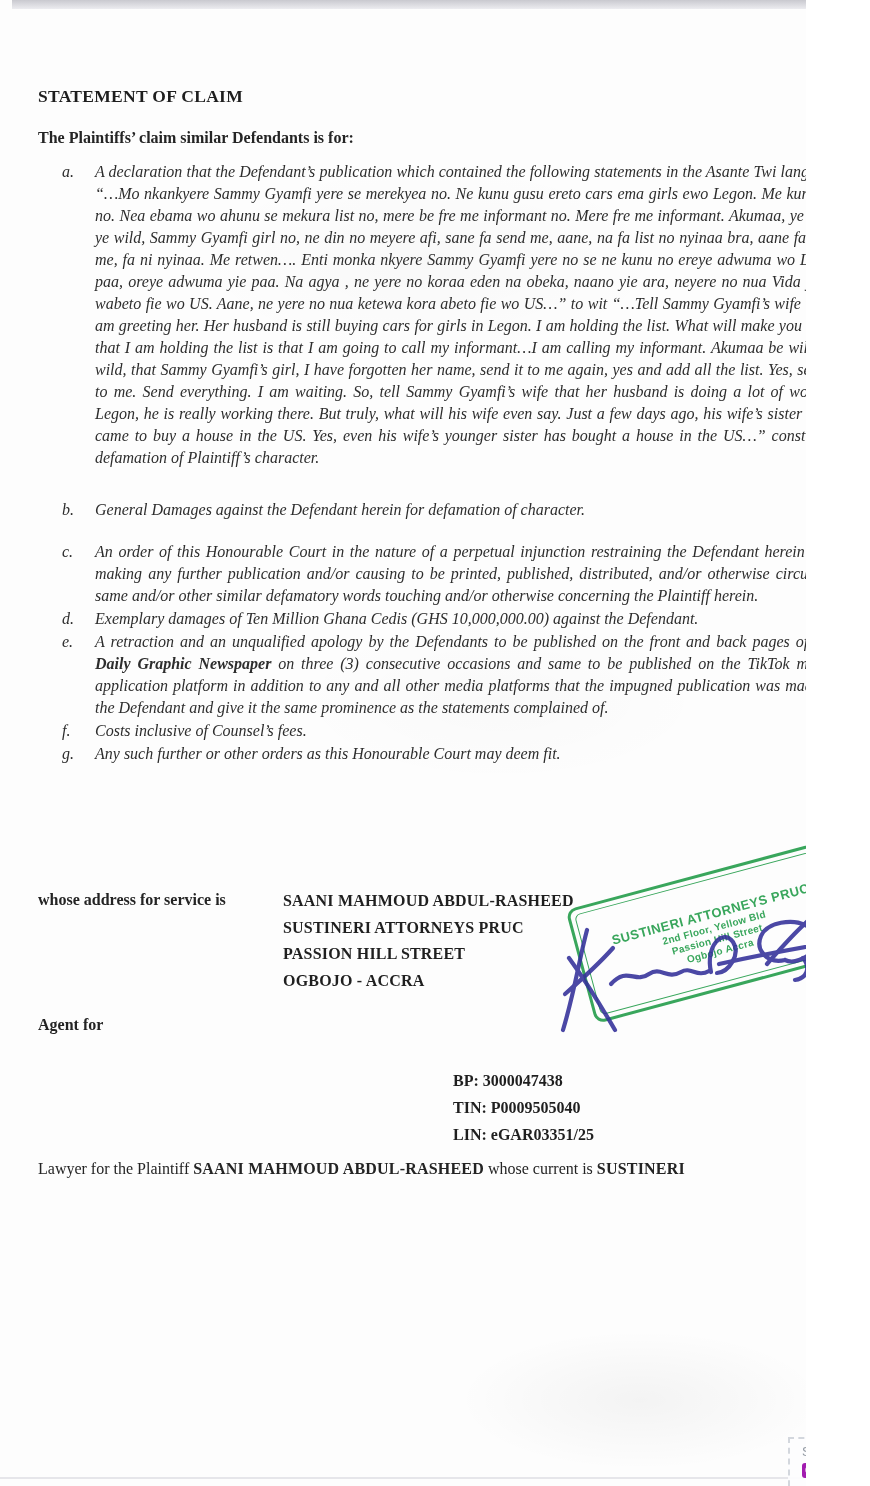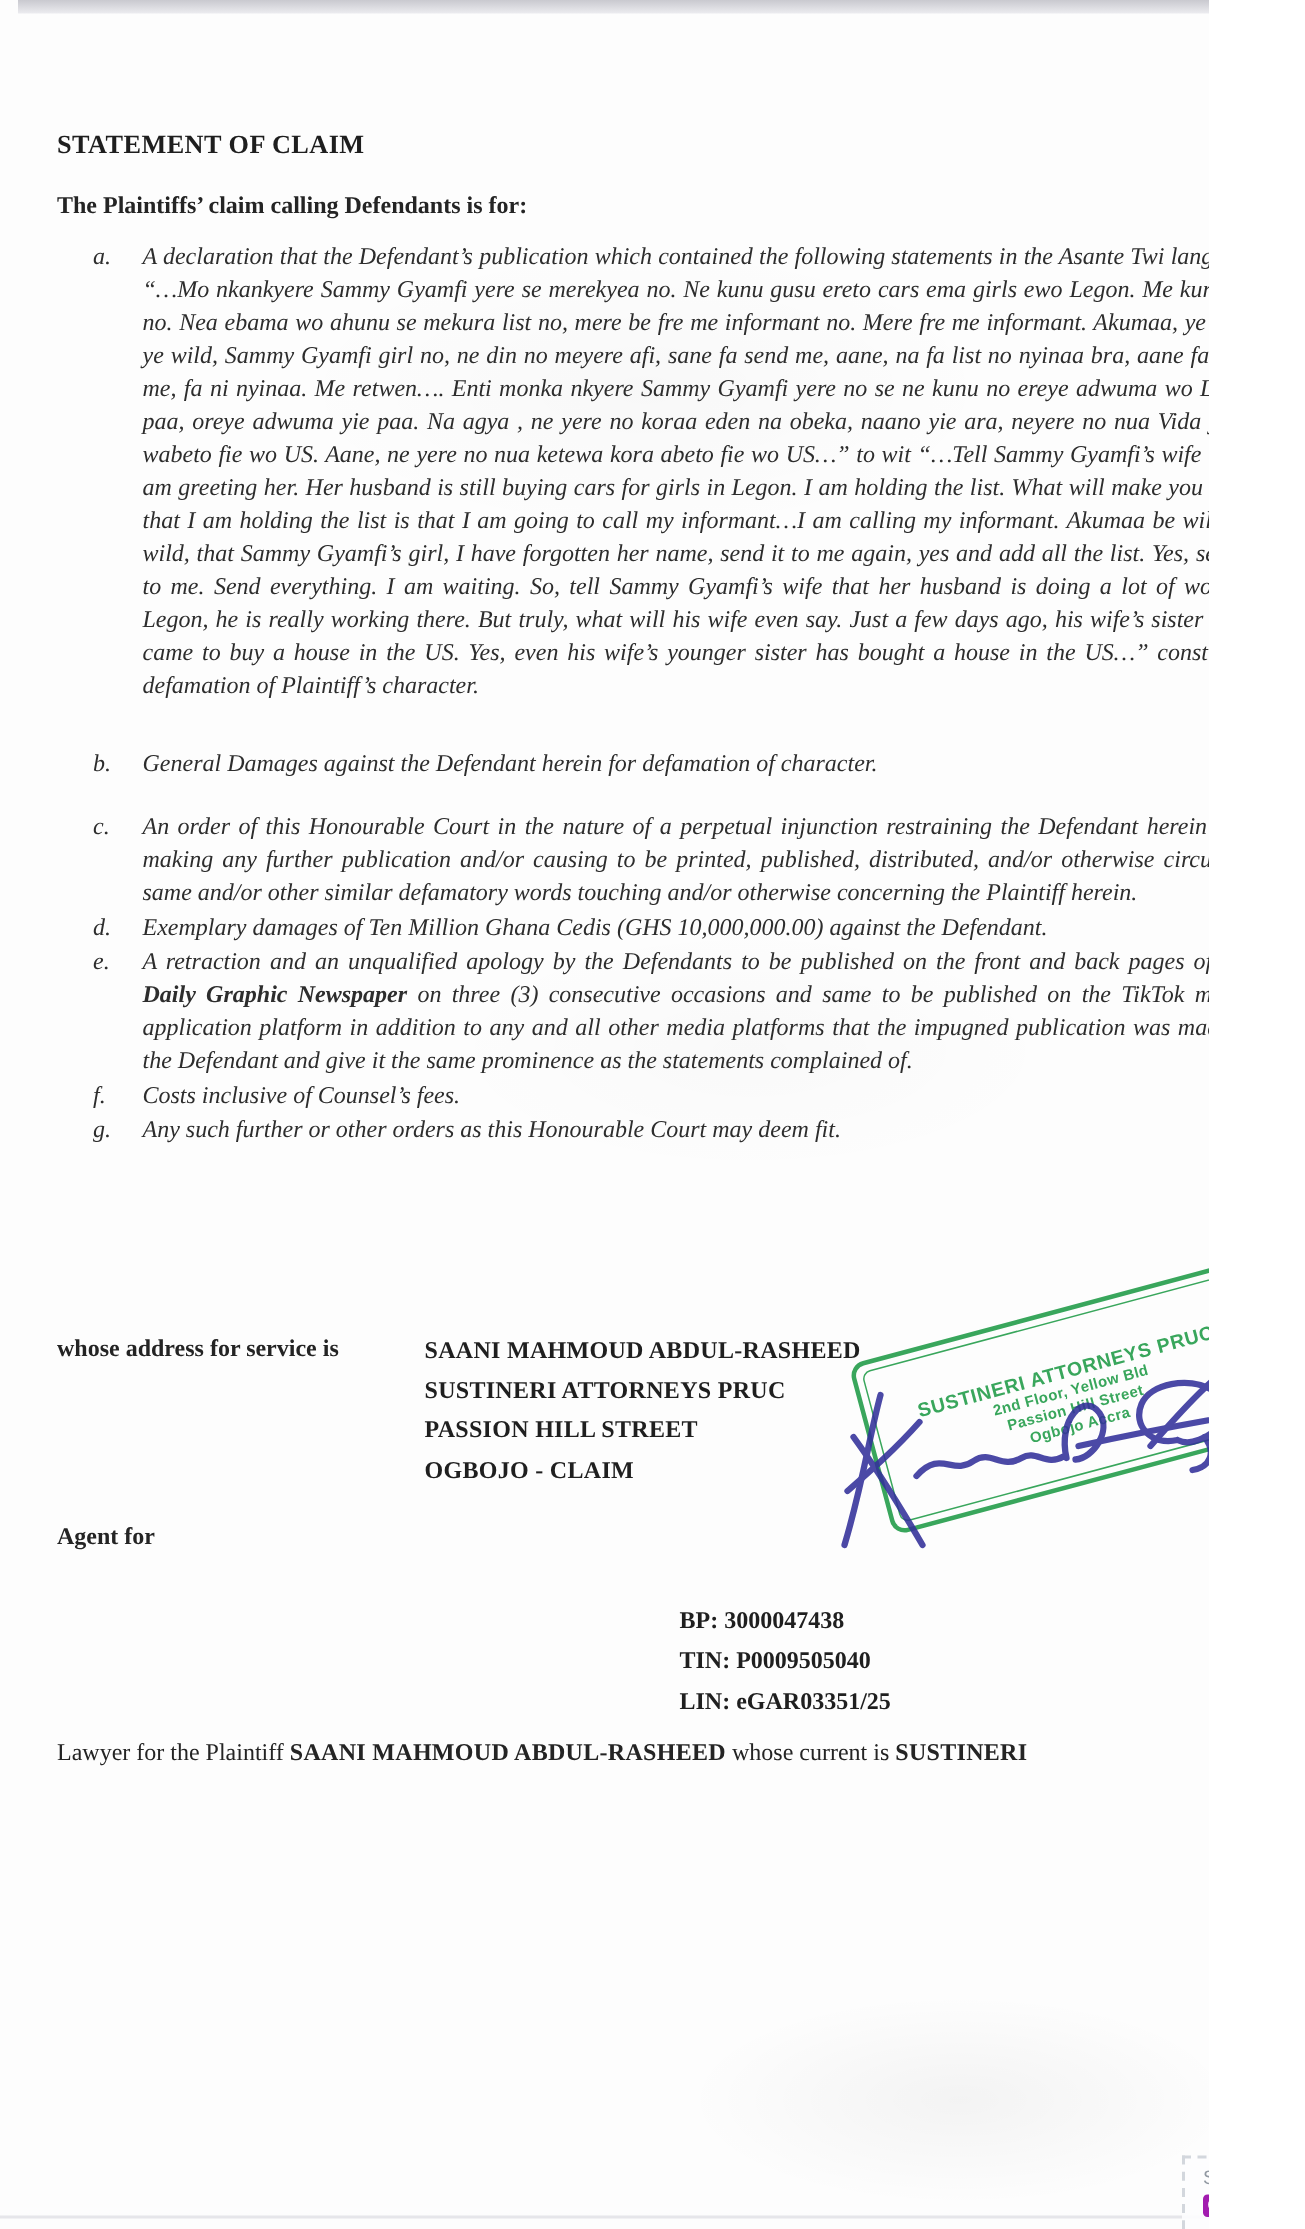--- a/index.html
+++ b/index.html
@@ -62,21 +62,21 @@
 </style>
 </head>
 <body>
 
 <div class="page">
 
   <div class="top-edge"></div>
 
   <div class="title">STATEMENT OF CLAIM</div>
 
-  <div class="intro">The Plaintiffs’ claim calling Defendants is for:</div>
+  <div class="intro">The Plaintiffs’ claim similar Defendants is for:</div>
 
   <div class="claims">
       <div class="claim">
         <span class="marker">a.</span>
         <span class="body"><span>A declaration that the Defendant’s publication which contained the following statements in the Asante Twi language “…Mo nkankyere Sammy Gyamfi yere se merekyea no. Ne kunu gusu ereto cars ema girls ewo Legon. Me kura list no. Nea ebama wo ahunu se mekura list no, mere be fre me informant no. Mere fre me informant. Akumaa, ye wild, ye wild, Sammy Gyamfi girl no, ne din no meyere afi, sane fa send me, aane, na fa list no nyinaa bra, aane fa send me, fa ni nyinaa. Me retwen…. Enti monka nkyere Sammy Gyamfi yere no se ne kunu no ereye adwuma wo Legon paa, oreye adwuma yie paa. Na agya , ne yere no koraa eden na obeka, naano yie ara, neyere no nua Vida yi, se wabeto fie wo US. Aane, ne yere no nua ketewa kora abeto fie wo US…” to wit “…Tell Sammy Gyamfi’s wife that I am greeting her. Her husband is still buying cars for girls in Legon. I am holding the list. What will make you know that I am holding the list is that I am going to call my informant…I am calling my informant. Akumaa be wild, be wild, that Sammy Gyamfi’s girl, I have forgotten her name, send it to me again, yes and add all the list. Yes, send it to me. Send everything. I am waiting. So, tell Sammy Gyamfi’s wife that her husband is doing a lot of work at Legon, he is really working there. But truly, what will his wife even say.  Just a few days ago, his wife’s sister Vida, came to buy a house in the US. Yes, even his wife’s younger sister has bought a house in the US…” constitutes defamation of Plaintiff’s character.</span></span>
       </div>
       <div class="claim">
         <span class="marker">b.</span>
         <span class="body"><span>General Damages against the Defendant herein for defamation of character.</span></span>
       </div>
@@ -103,21 +103,21 @@
     </div>
 
   <div class="writ">
     <div class="writ-left">
       <div>whose address for service is</div>
     </div>
     <div class="writ-right">
         <div><span>SAANI MAHMOUD ABDUL-RASHEED</span></div>
         <div><span>SUSTINERI ATTORNEYS PRUC</span></div>
         <div><span>PASSION HILL STREET</span></div>
-        <div><span>OGBOJO - CLAIM</span></div>
+        <div><span>OGBOJO - ACCRA</span></div>
       </div>
   </div>
 
   <div class="agent">Agent for</div>
 
   <div class="ids">
       <div>BP: 3000047438</div>
       <div>TIN: P0009505040</div>
       <div>LIN: eGAR03351/25</div>
     </div>

